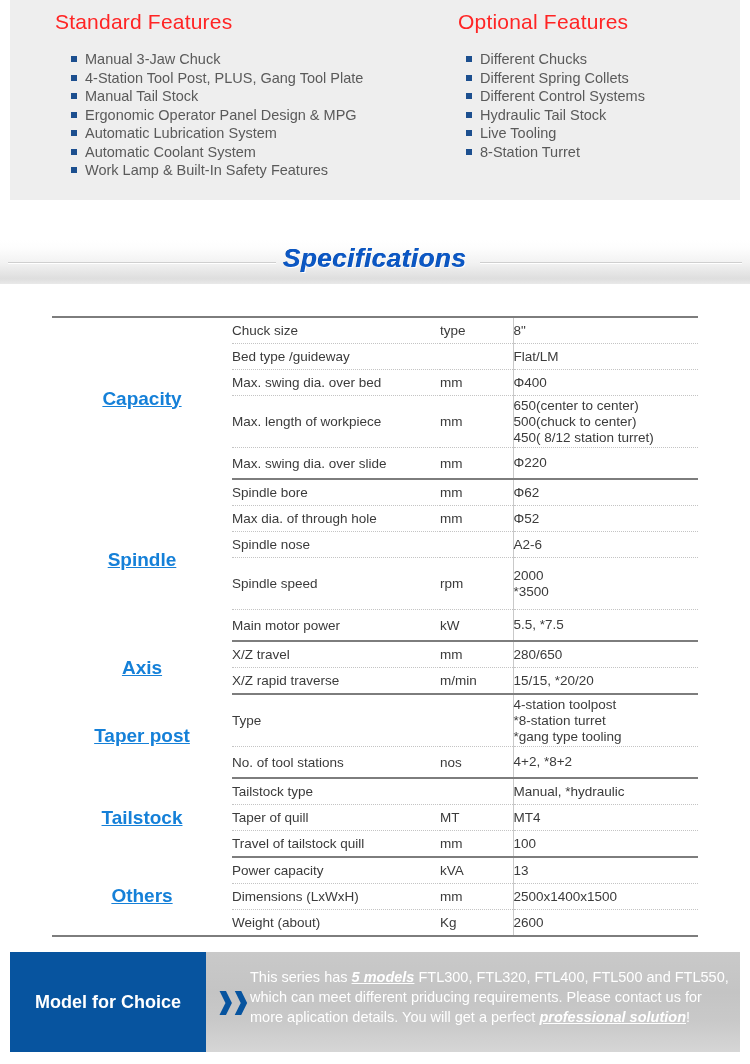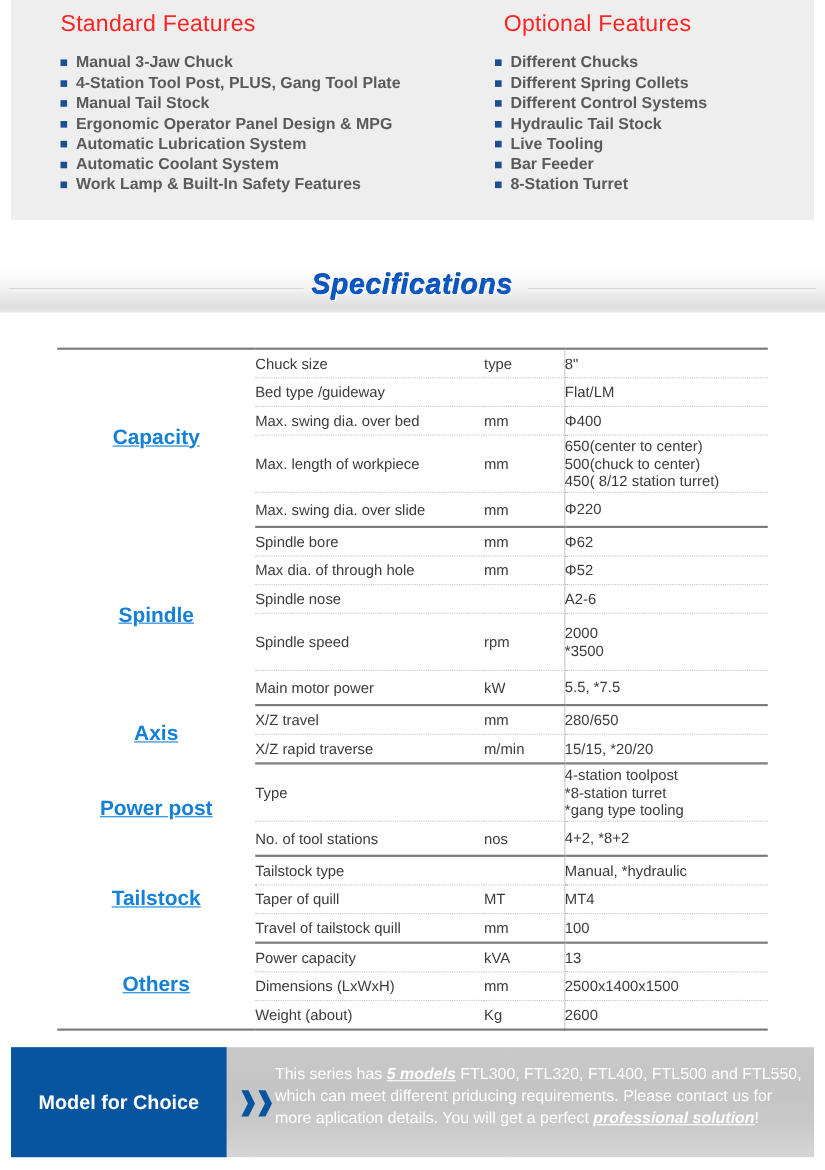--- a/index.html
+++ b/index.html
@@ -36,23 +36,22 @@
     font-size: 21px;
     font-weight: 400;
     letter-spacing: .2px;
     margin: 10px 0 14px 0;
     font-family: "Liberation Sans", sans-serif;
   }
   #features-optional .feat-title { margin-left: 8px; }
 
   .feat-list {
     list-style: none;
-    margin: 0;
+    margin: 16px;
     padding: 0;
-    font-weight: bold;
   }
   .feat-list li {
     position: relative;
     padding-left: 14px;
     font-size: 14.5px;
     line-height: 18.5px;
     color: #5a5a5a;
     white-space: nowrap;
     font-family: "Liberation Sans", sans-serif;
   }
@@ -239,21 +238,20 @@
   </div>
 
   <div class="feat-col" id="features-optional">
     <div class="feat-title">Optional Features</div>
     <ul class="feat-list">
       <li><span class="feat-bullet"></span><span>Different Chucks</span></li>
       <li><span class="feat-bullet"></span><span>Different Spring Collets</span></li>
       <li><span class="feat-bullet"></span><span>Different Control Systems</span></li>
       <li><span class="feat-bullet"></span><span>Hydraulic Tail Stock</span></li>
       <li><span class="feat-bullet"></span><span>Live Tooling</span></li>
-      <li><span class="feat-bullet"></span><span>Bar Feeder</span></li>
       <li><span class="feat-bullet"></span><span>8-Station Turret</span></li>
     </ul>
   </div>
 
 </div>
 
 <div id="spec-banner">
   <div id="spec-banner-rule-left"></div>
   <div id="spec-banner-rule-right"></div>
   <div id="spec-title">Specifications</div>
@@ -356,21 +354,21 @@
   </tr>
   <tr class="row tall-pad seg-bot">
     <td class="item-cell">X/Z rapid traverse</td>
     <td class="unit-cell">m/min</td>
     <td class="value-cell">
             <span class="vline">15/15, *20/20</span>
           </td>
   </tr>
 
   <tr class="row tall3 dotsep">
-    <td class="group-cell" rowspan="2">Power post</td>
+    <td class="group-cell" rowspan="2">Taper post</td>
     <td class="item-cell">Type</td>
     <td class="unit-cell"></td>
     <td class="value-cell">
       <span class="vline">4-station toolpost</span>
       <span class="vline">*8-station turret</span>
       <span class="vline">*gang type tooling</span>
     </td>
   </tr>
   <tr class="row tall2 seg-bot">
     <td class="item-cell">No. of tool stations</td>

